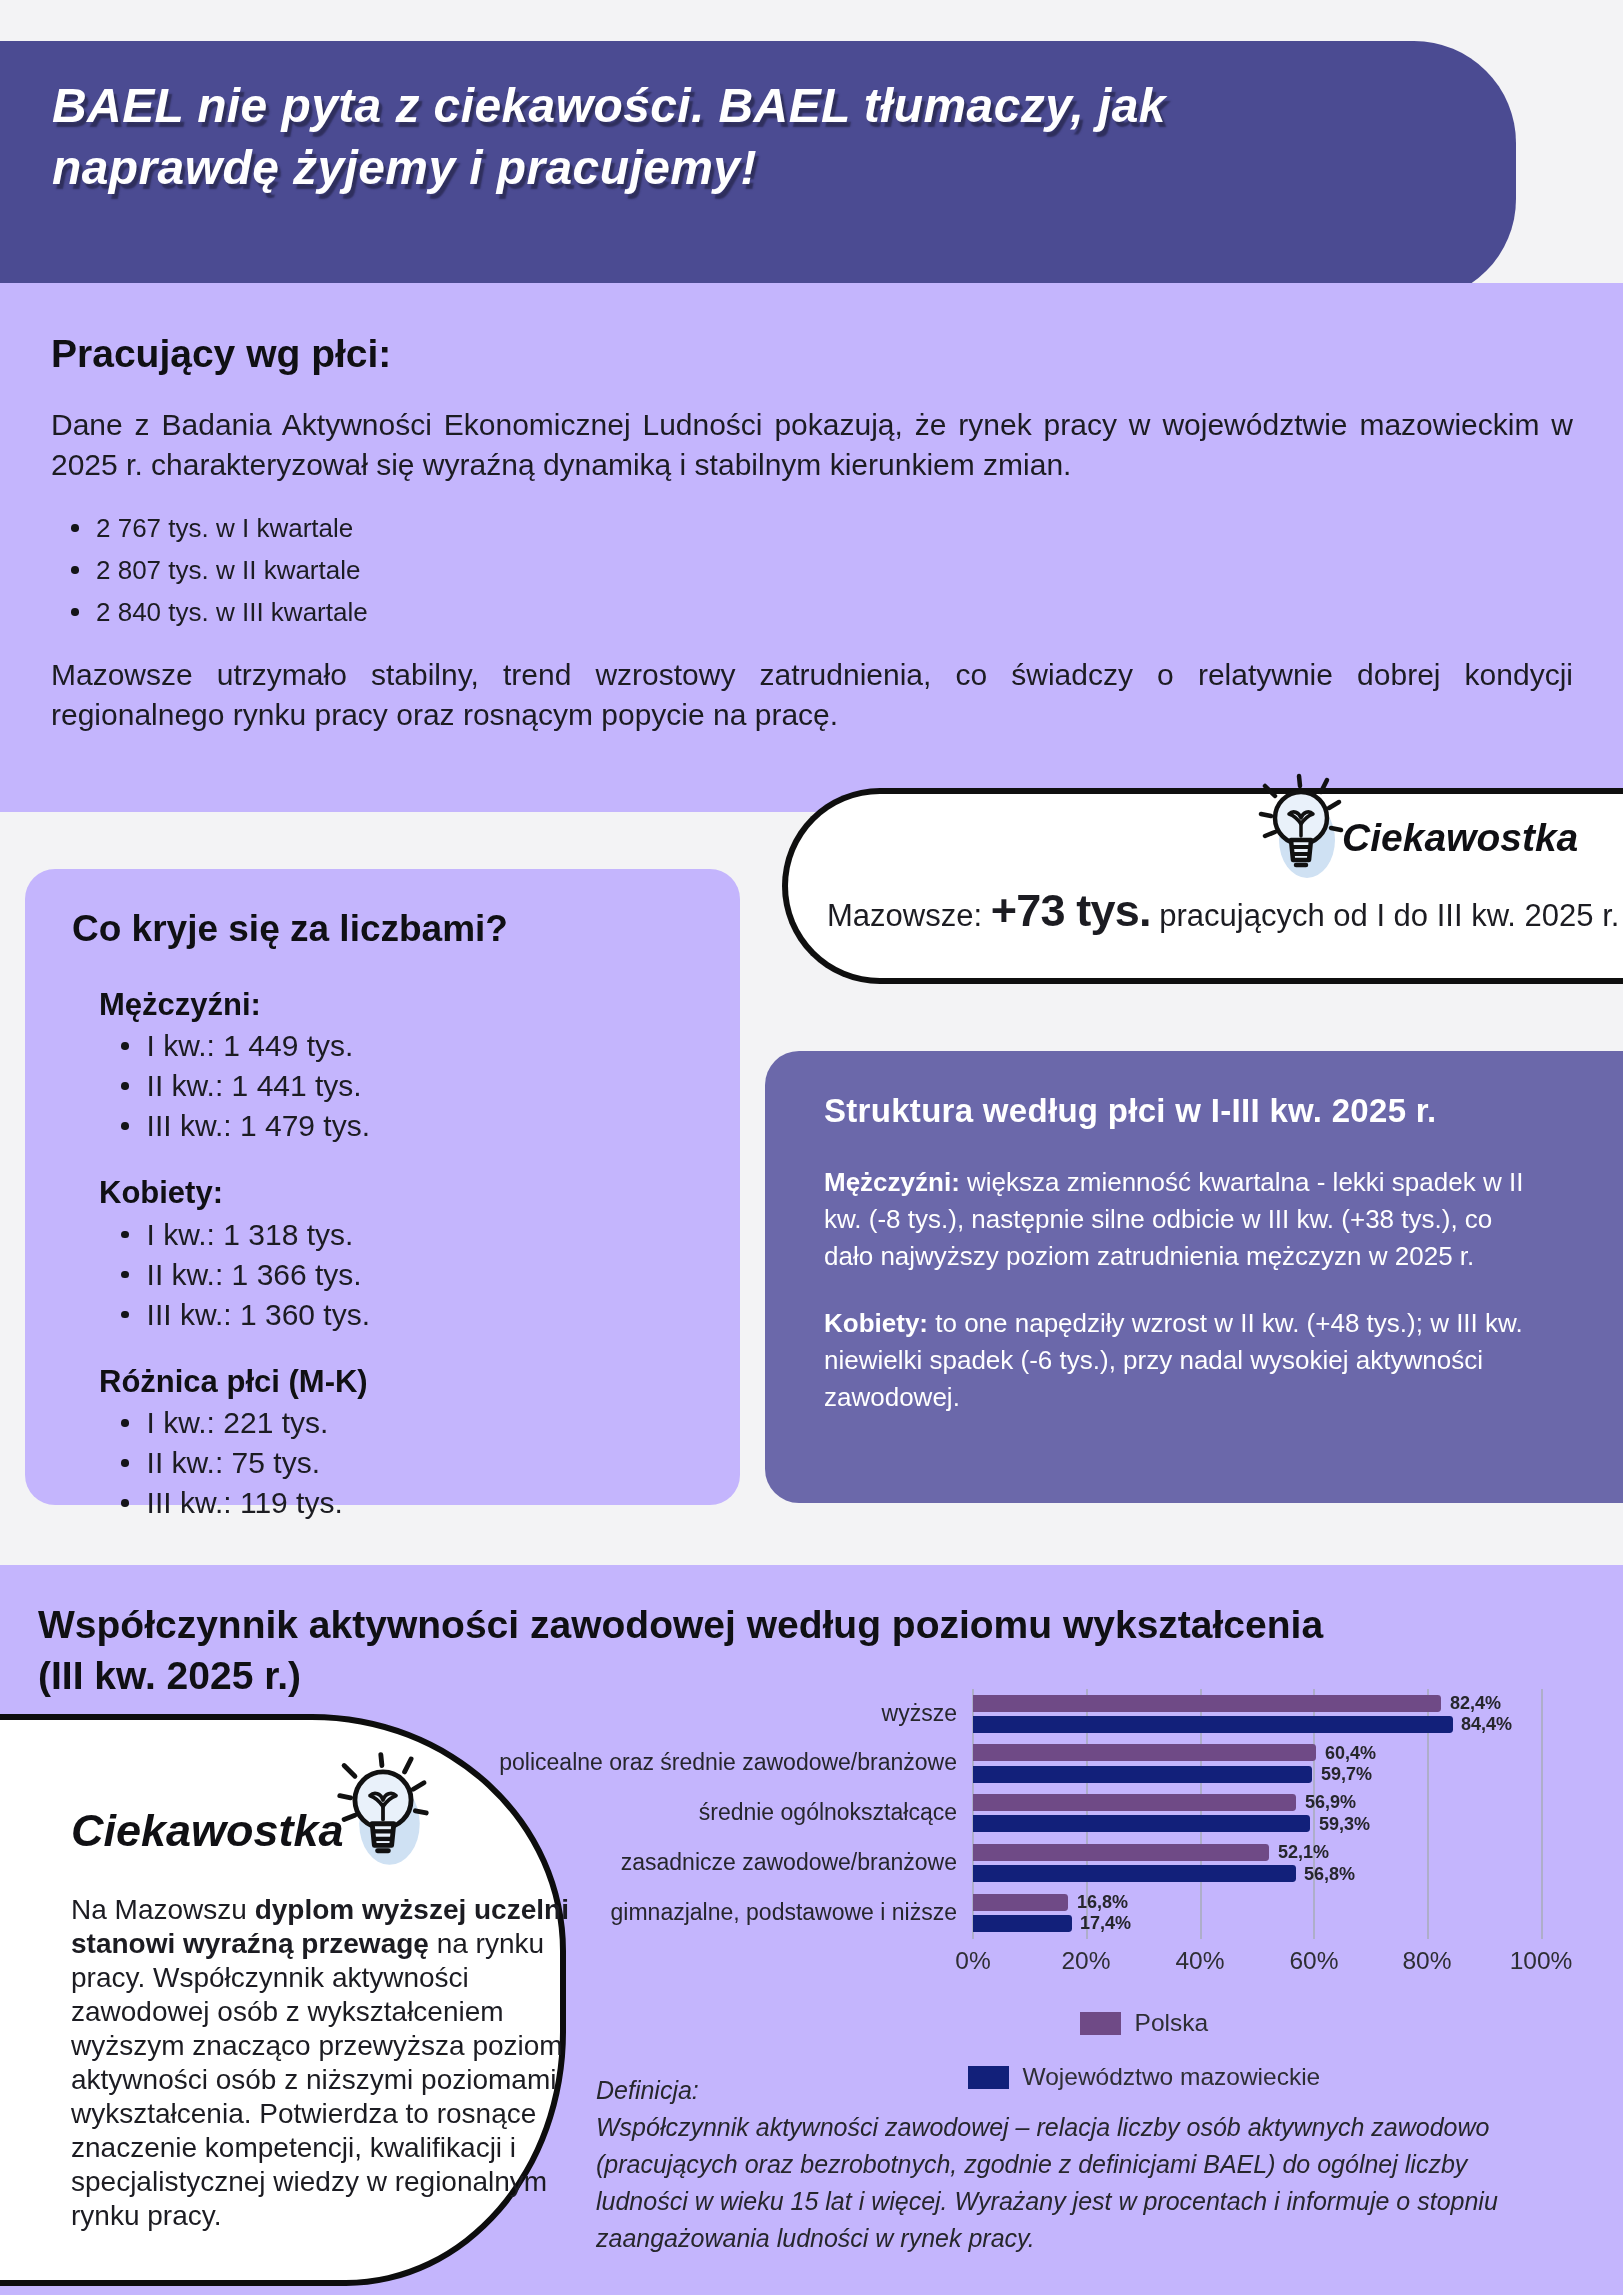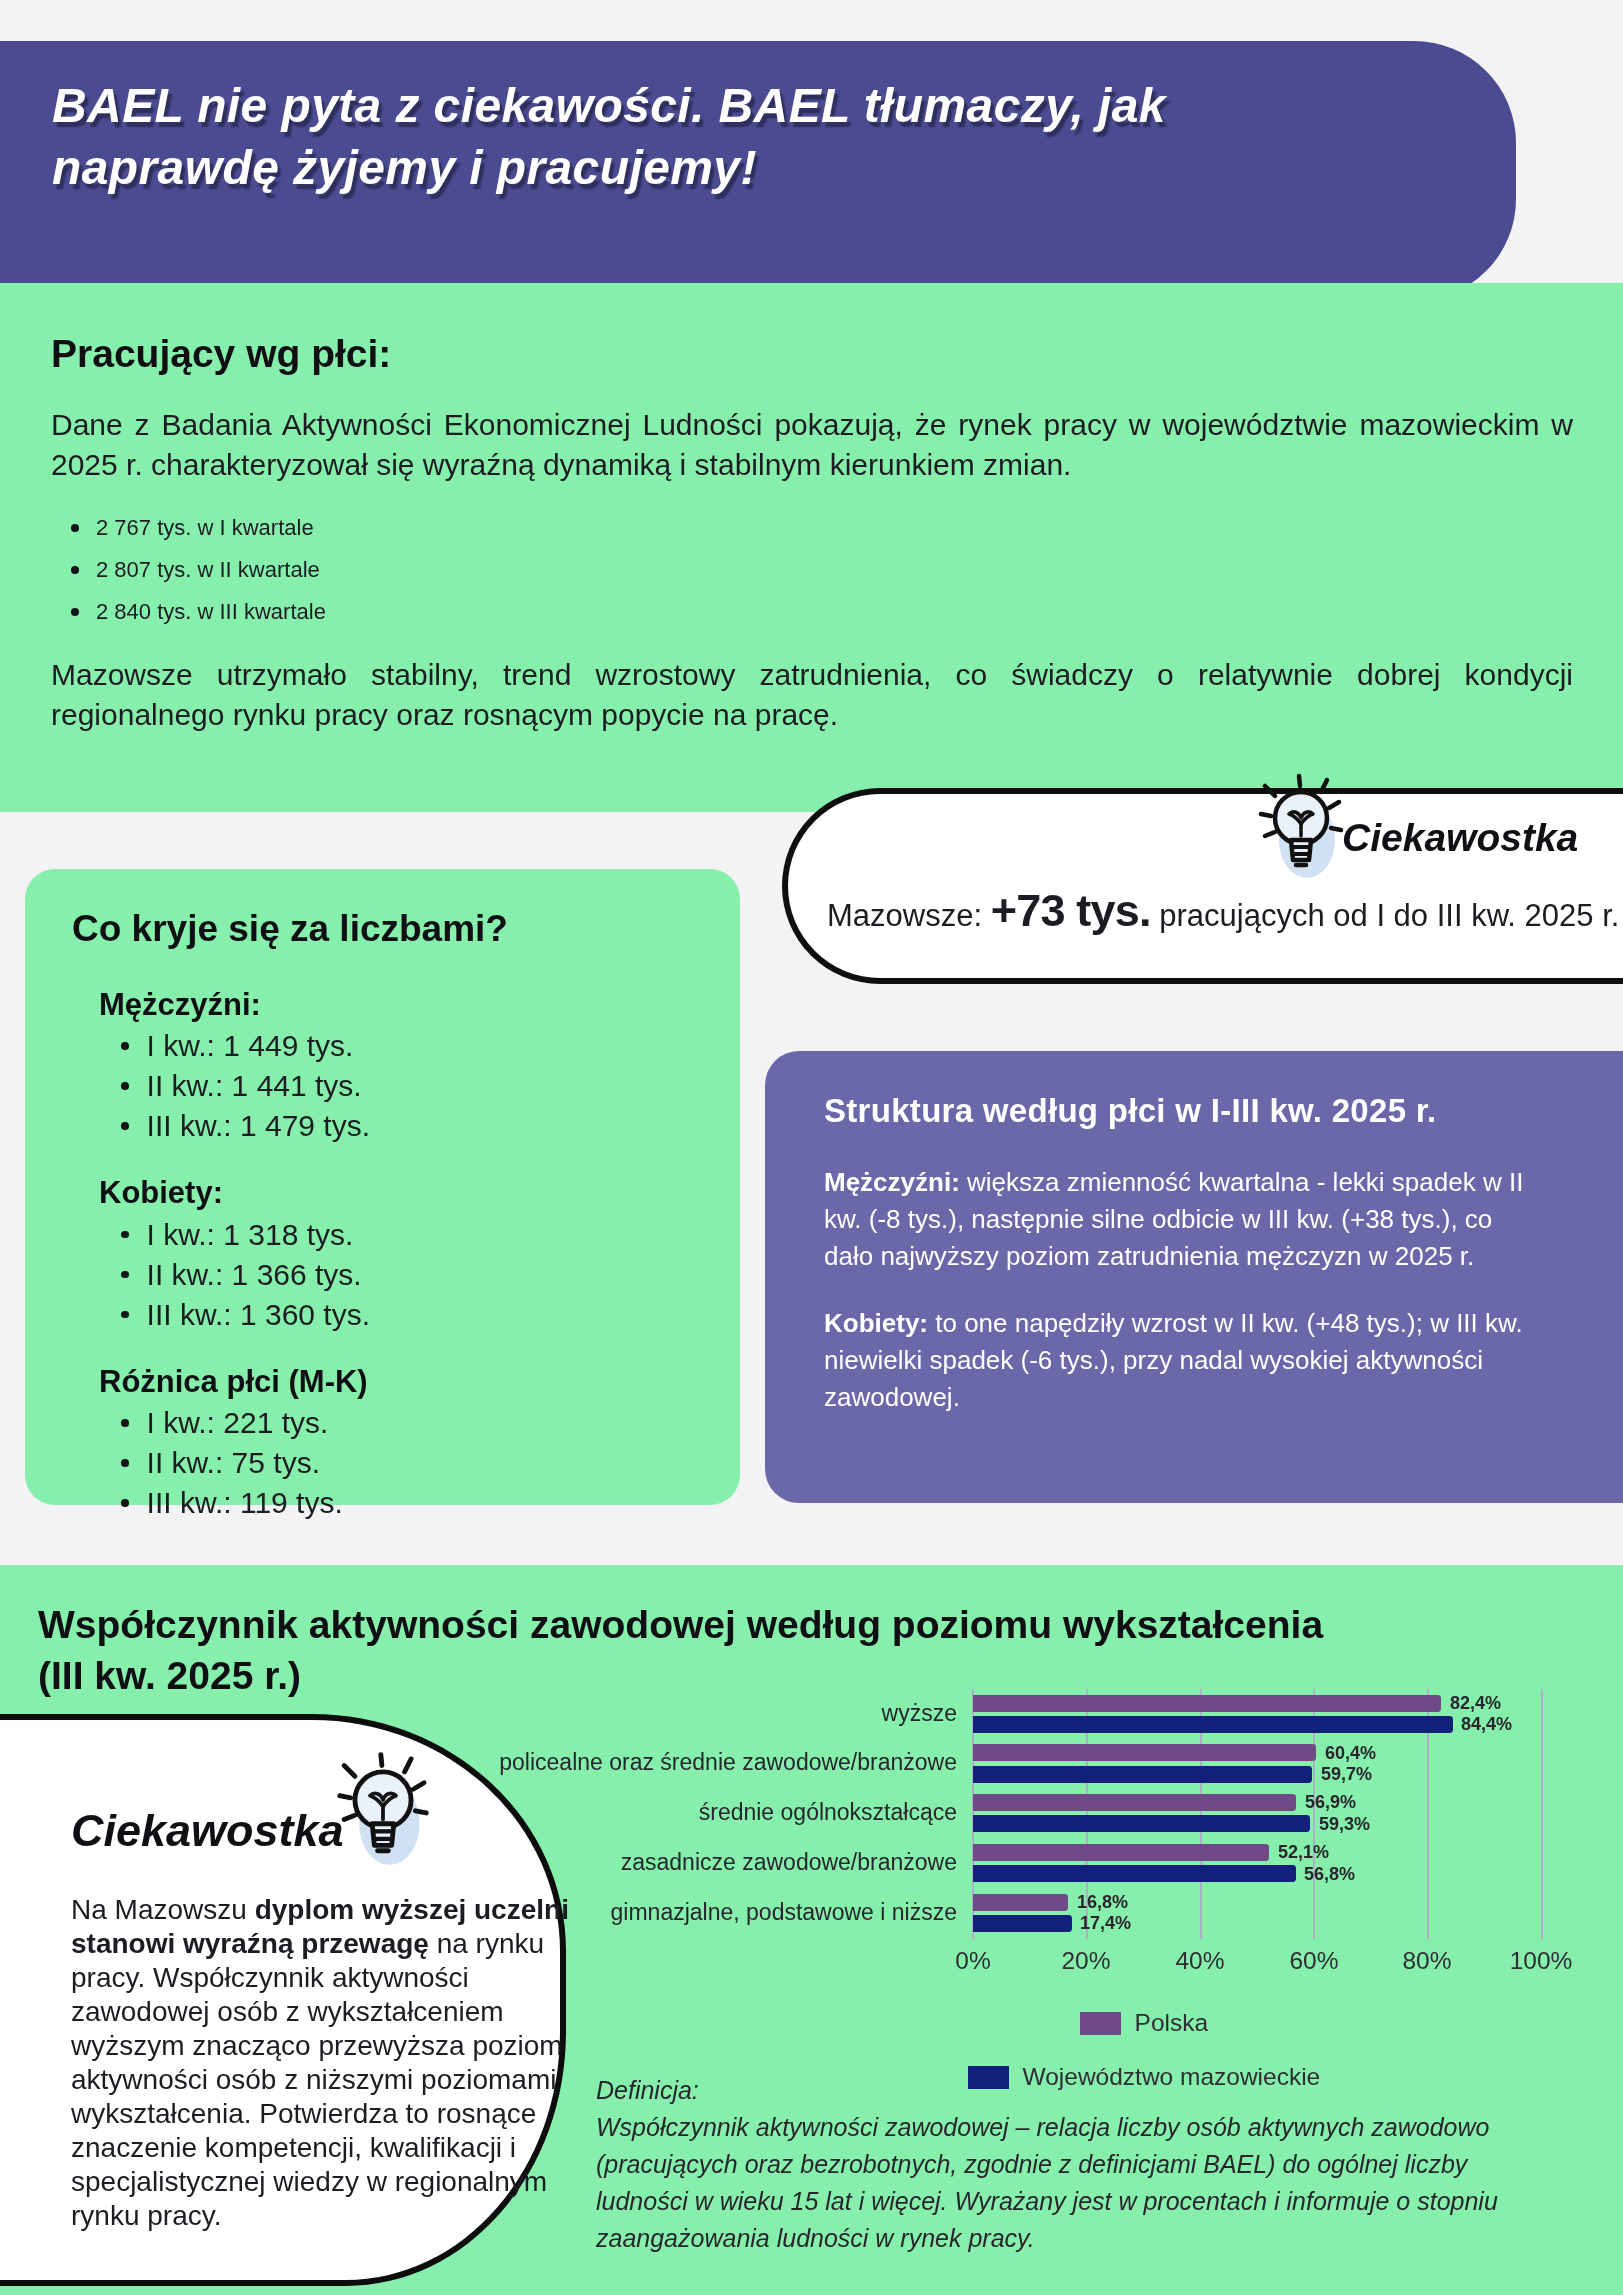--- a/index.html
+++ b/index.html
@@ -7,27 +7,27 @@
   #page{position:relative;width:1624px;height:2295px;background:#f3f3f5;overflow:hidden;margin:0 auto;}
 
   
   .banner{position:absolute;left:0;top:41px;width:1516px;height:260px;background:#4b4b92;
           border-radius:0 102px 102px 0;}
   .banner-text{position:absolute;left:52px;top:34px;width:1370px;color:#ffffff;
     font-size:48px;font-weight:700;font-style:italic;line-height:62px;letter-spacing:0.4px;
     text-shadow:3.4px 5px 1.7px rgba(40,40,80,.8);}
 
   
-  .lav{background:#86efac;}
+  .lav{background:#c4b5fd;}
   .sec1{position:absolute;left:0;top:283px;width:1624px;height:529px;box-sizing:border-box;
         padding:49px 51px 0 51px;}
   .h1{font-size:39px;font-weight:700;color:#101014;margin:0 0 29px 0;}
   .body-txt{font-size:30px;line-height:40px;color:#1c1c22;text-align:justify;margin:0;}
   .blist{list-style:none;margin:22px 0 22px 15px;padding:0;}
-  .blist li{position:relative;padding-left:30px;font-size:22px;line-height:42px;color:#1c1c22;}
+  .blist li{position:relative;padding-left:30px;font-size:26px;line-height:42px;color:#1c1c22;}
   .blist li::before{content:"";position:absolute;left:5px;top:17px;width:7.6px;height:7.6px;border-radius:50%;background:#141418;}
 
   
   .pill{position:absolute;left:782px;top:788px;width:846px;height:196px;background:#ffffff;
         border:6px solid #0f0f0f;border-right:none;border-radius:101px 0 0 101px;box-sizing:border-box;}
   .pill-title{position:absolute;left:554px;top:22px;font-size:39px;font-weight:700;font-style:italic;color:#101014;}
   .pill-body{position:absolute;left:39px;top:91px;width:787px;font-size:31px;color:#1c1c22;white-space:nowrap;}
   .pill-body .hl{font-size:45px;font-weight:800;letter-spacing:-0.8px;}
   .bulb-pill{position:absolute;left:463px;top:-30px;width:100px;height:120px;}
 

